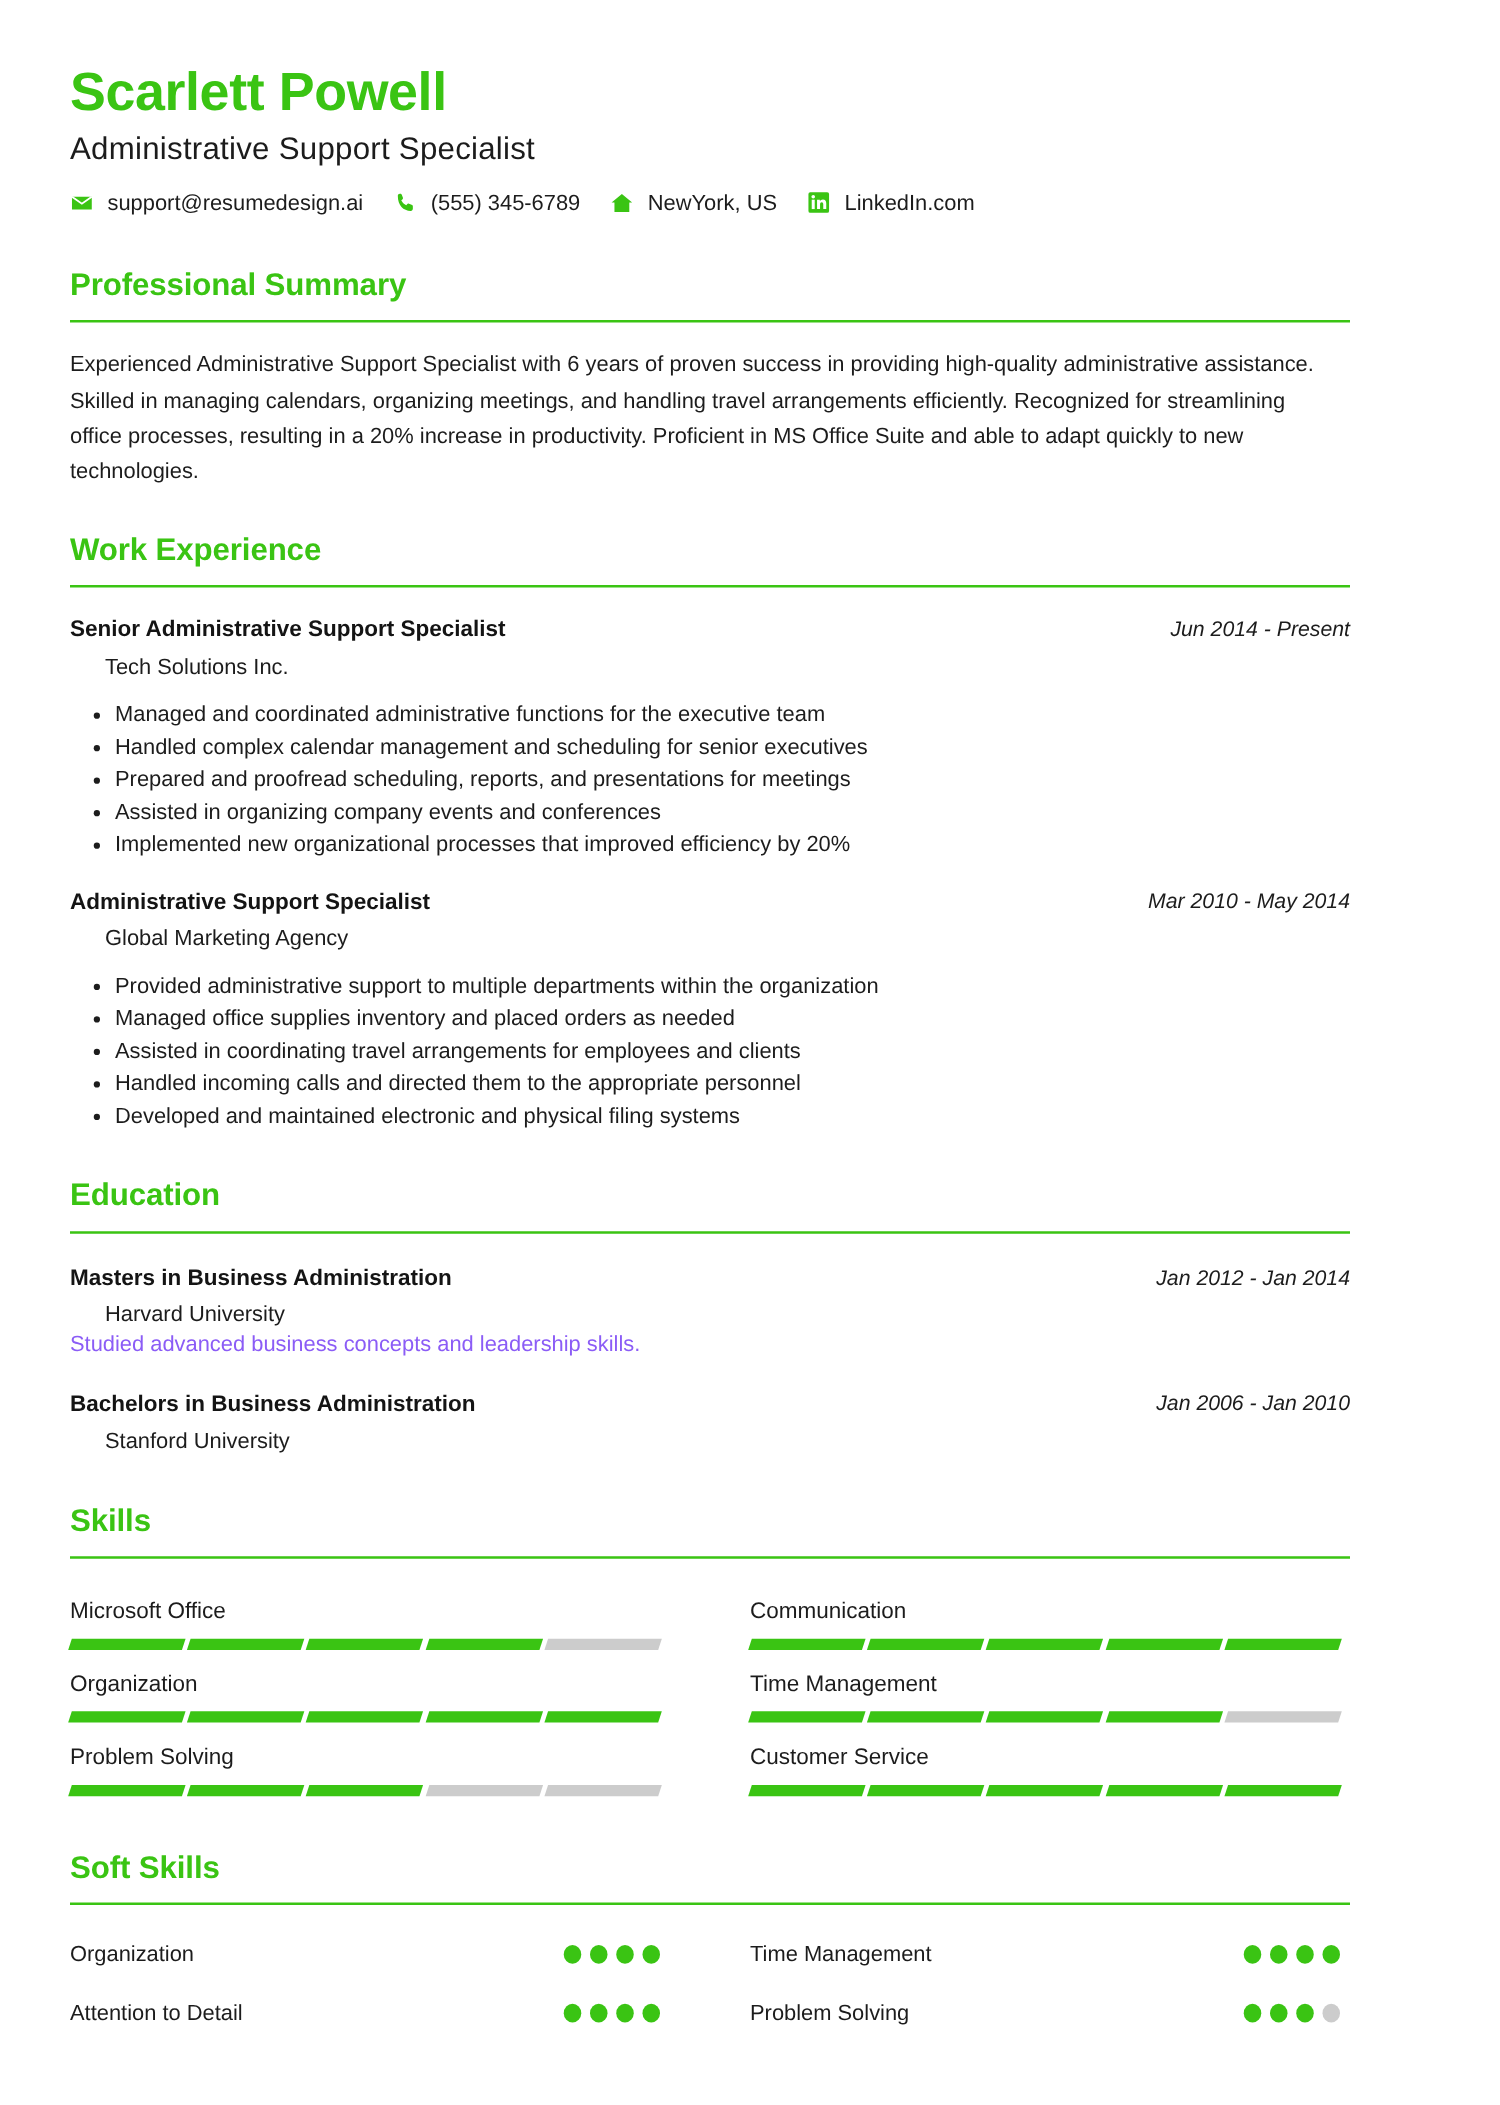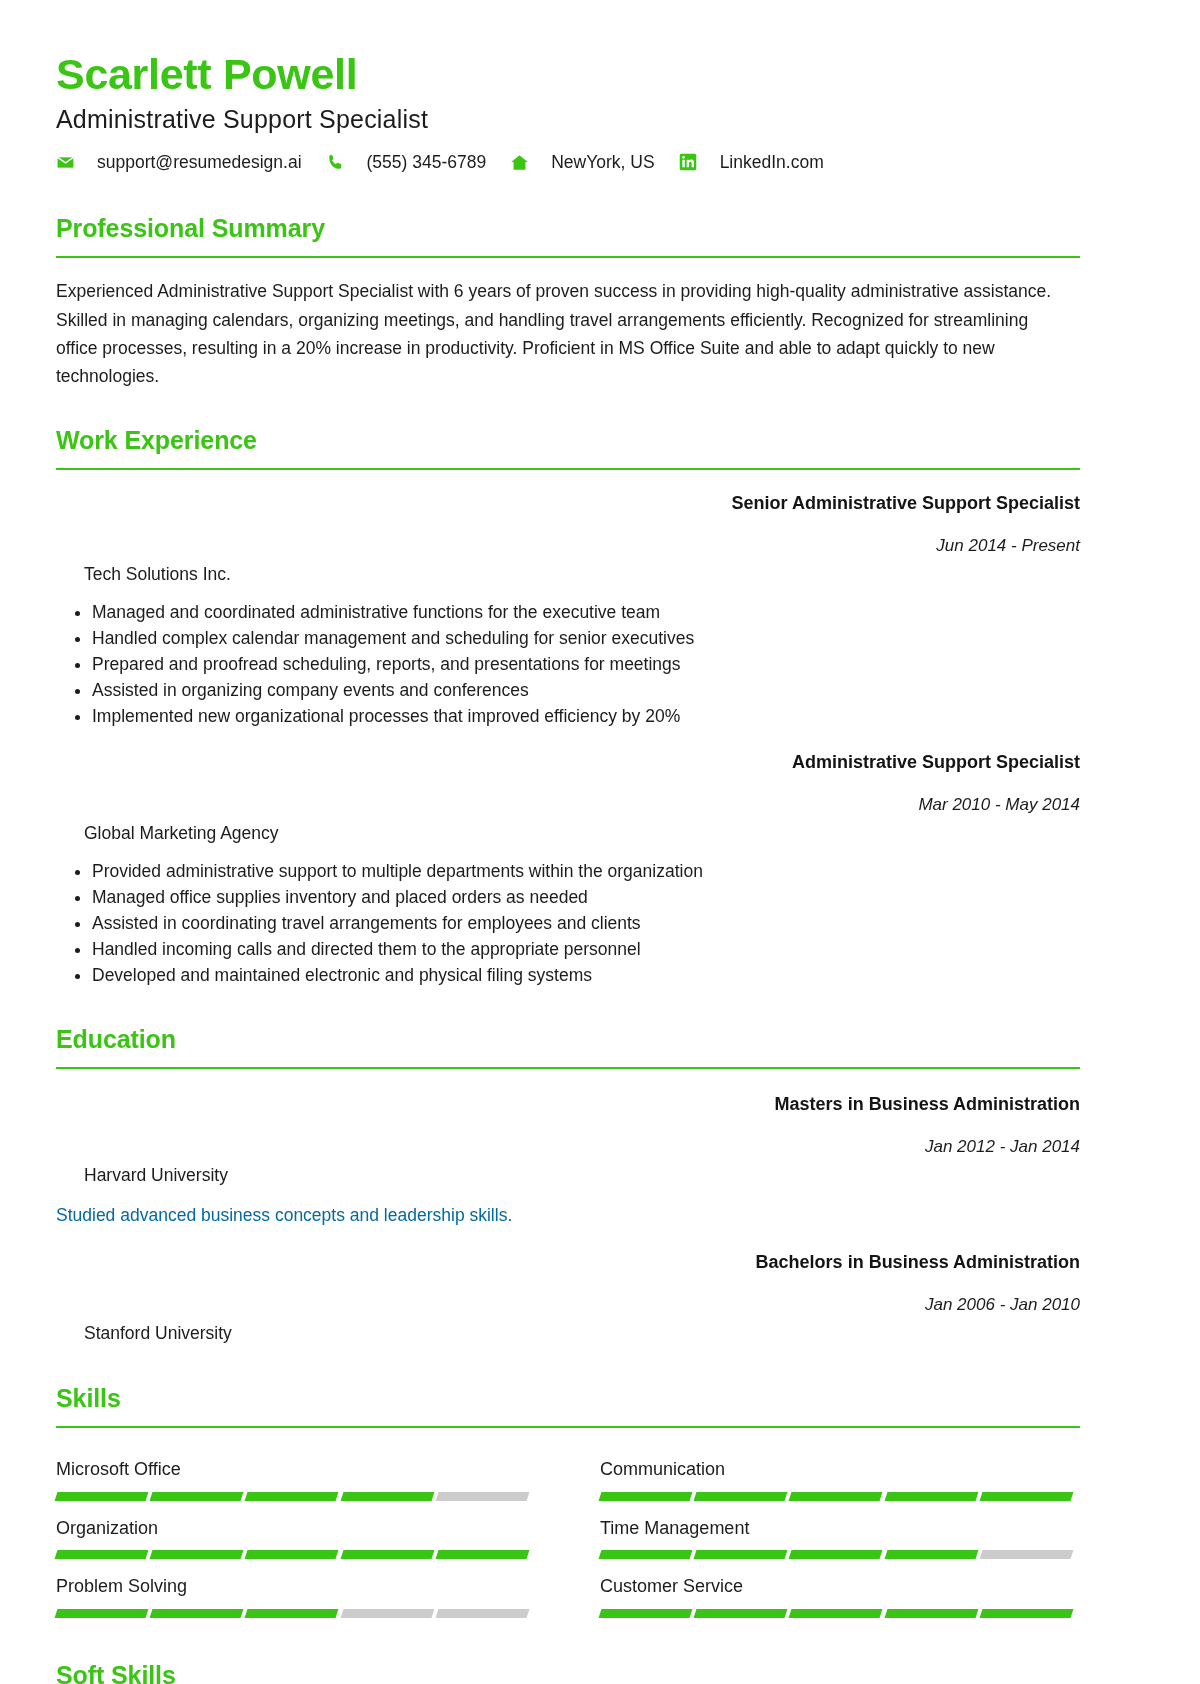--- a/index.html
+++ b/index.html
@@ -42,21 +42,21 @@
     display: flex;
     align-items: center;
     margin-top: 18px;
     gap: 24px;
     flex-wrap: nowrap;
   }
 
   .contact-item {
     display: flex;
     align-items: center;
-    gap: 22px;
+    gap: 11px;
     font-size: 17.5px;
     color: #1c1c1c;
     white-space: nowrap;
   }
 
   .contact-icon {
     display: inline-flex;
     align-items: center;
     justify-content: center;
     width: 19px;
@@ -98,23 +98,22 @@
     max-width: 1012px;
   }
 
   
   .entry { margin-top: 22px; }
   .entry:first-of-type { margin-top: 22px; }
 
   .entry-top {
     display: flex;
     justify-content: space-between;
-    align-items: flex-end;
+    align-items: center;
     gap: 20px;
-    flex-direction: column;
   }
 
   .entry-role {
     font-size: 18px;
     font-weight: bold;
     color: #141414;
     line-height: 1.25;
   }
 
   .entry-dates {
@@ -141,22 +140,21 @@
 
   .entry-bullets li {
     font-size: 17.5px;
     color: #1c1c1c;
     line-height: 1.49;
     margin-bottom: 0px;
   }
 
   .entry-desc {
     font-size: 17.5px;
-    color: #0369a1;
-    margin-top: 16px;
+    color: #8b5cf6;
     line-height: 1.4;
   }
 
   .entry.edu { margin-top: 24px; }
 
   
   .skills-grid {
     display: grid;
     grid-template-columns: 1fr 1fr;
     column-gap: 64px;

